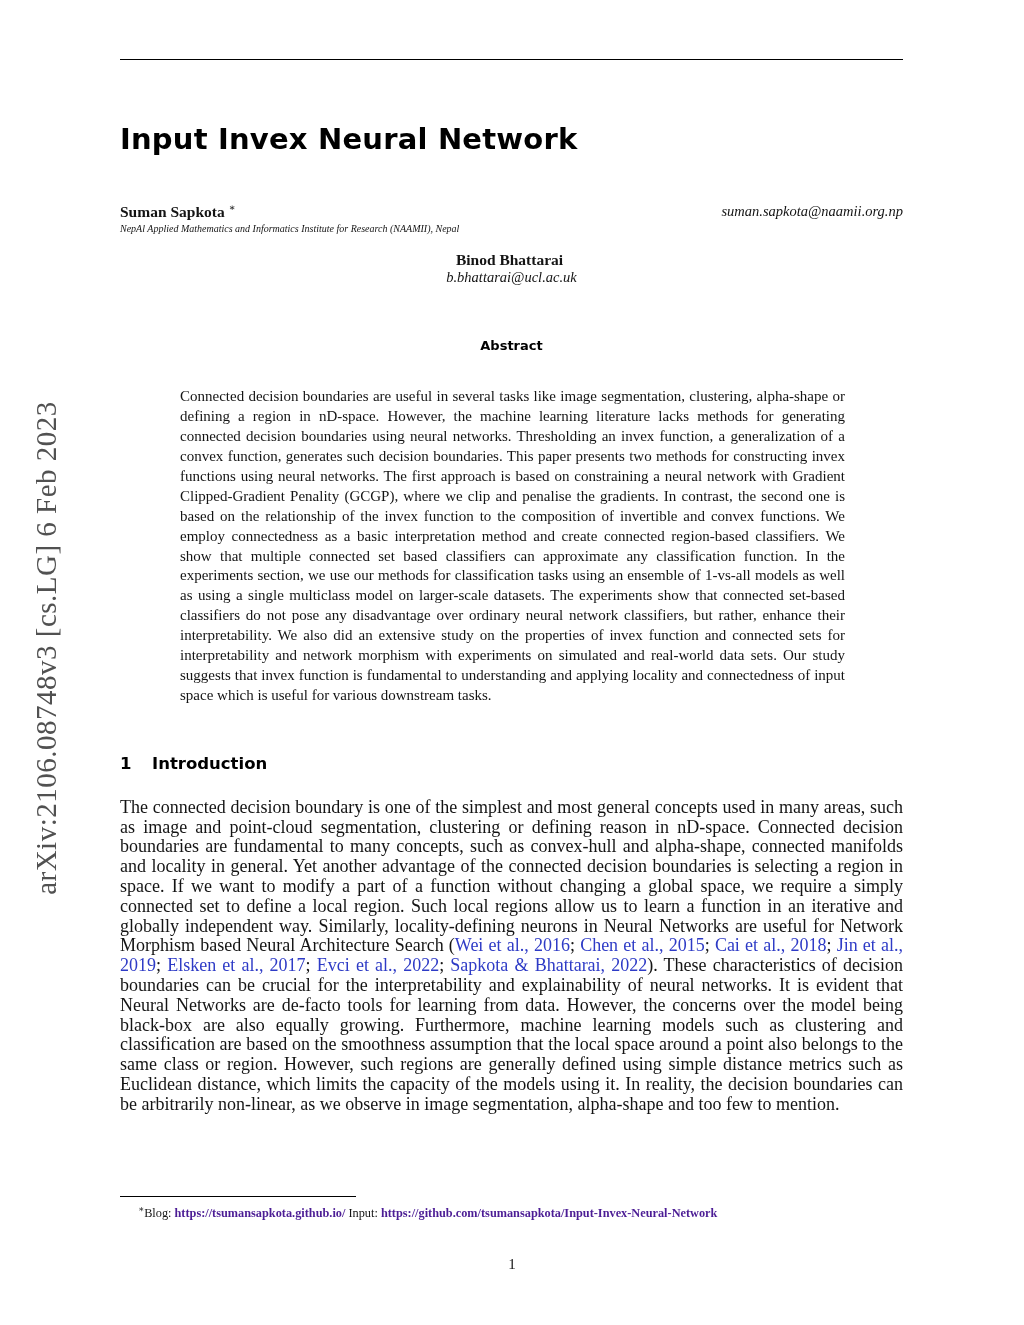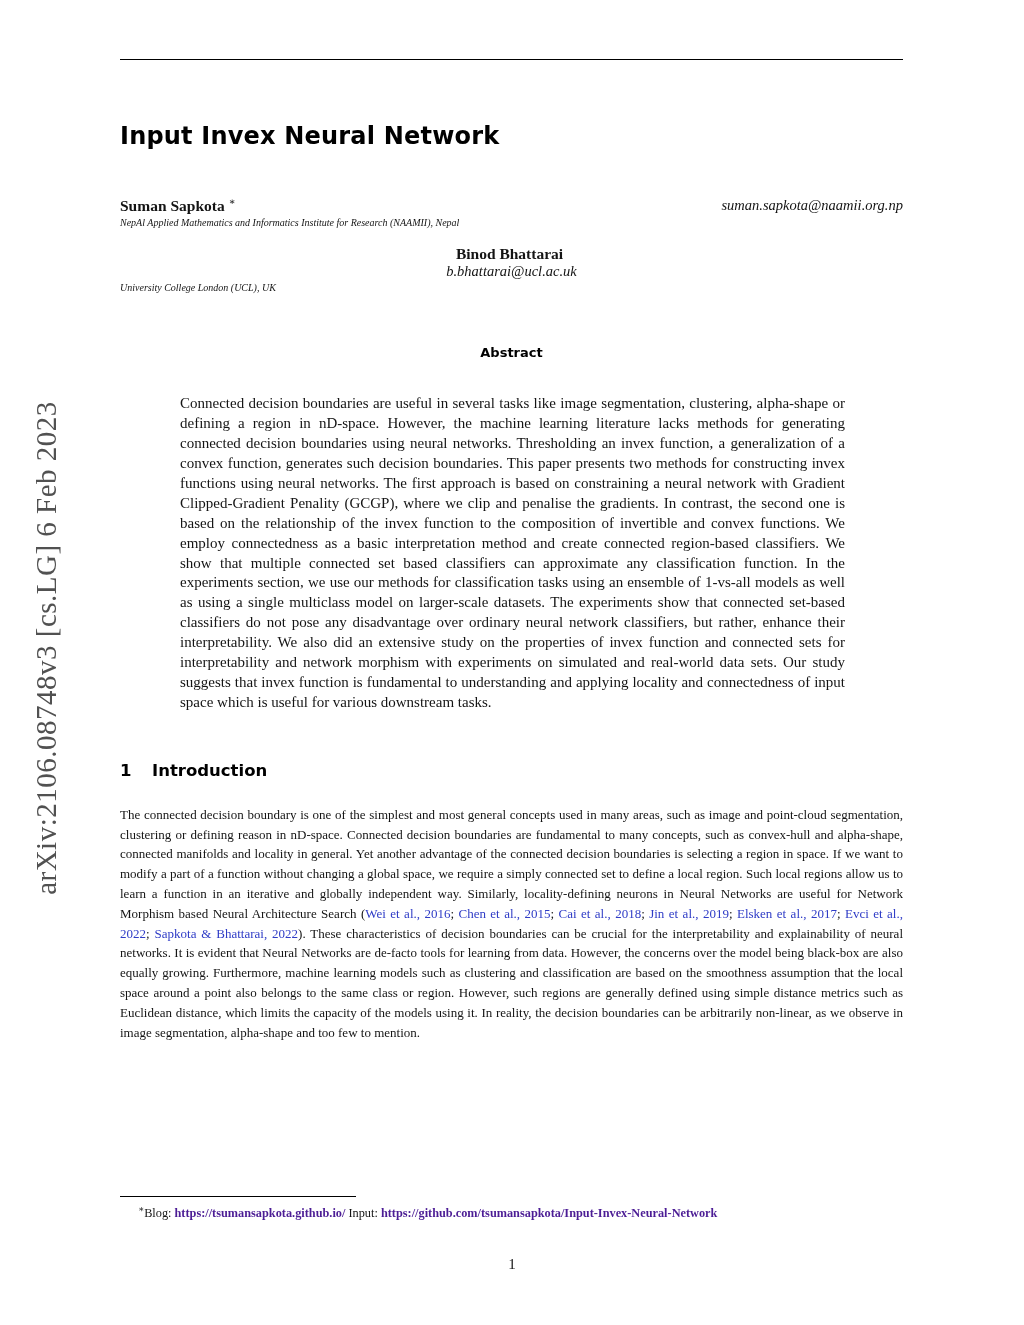--- a/index.html
+++ b/index.html
@@ -21,21 +21,21 @@
   }
   .top-rule {
     margin-top: 59px;
     border-top: 1.6px solid #000;
     height: 0;
   }
   .title {
     margin-top: 62px;
     font-family: "DejaVu Sans", "Liberation Sans", sans-serif;
     font-weight: bold;
-    font-size: 24px;
+    font-size: 29px;
     letter-spacing: 0.2px;
     color: #000;
   }
   .author-block { margin-top: 46px; }
   .author-row {
     display: flex;
     justify-content: space-between;
     align-items: center;
   }
   .author-row.second { margin-top: 16px; flex-direction: column; }
@@ -66,21 +66,21 @@
     margin-top: 48px;
     font-family: "DejaVu Sans", "Liberation Sans", sans-serif;
     font-weight: bold;
     font-size: 16.5px;
     color: #000;
   }
   .sec-num { display: inline-block; min-width: 32px; }
   .body-par {
     margin-top: 25px;
     text-align: justify;
-    font-size: 13px;
+    font-size: 18px;
     line-height: 19.8px;
   }
   .seg-cite { color: var(--cite-color, #2e3bc6); }
   .seg-link { color: #4c1d95; text-decoration: none; font-weight: bold; }
   .seg-sup, .sup { vertical-align: super; font-size: 9px; }
   .footnote-area {
     position: absolute;
     left: 120px;
     top: 1196px;
     width: 783px;
@@ -129,21 +129,20 @@
       <div class="author-row">
         <span class="author-name"><b>Suman Sapkota</b><span class="author-mark">∗</span></span>
         <span class="author-email">suman.sapkota@naamii.org.np</span>
       </div>
       <div class="affiliation">NepAl Applied Mathematics and Informatics Institute for Research (NAAMII), Nepal</div>
 
       <div class="author-row second">
         <span class="author-name"><b>Binod Bhattarai</b><span class="author-mark"></span></span>
         <span class="author-email">b.bhattarai@ucl.ac.uk</span>
       </div>
-      <div class="affiliation">University College London (UCL), UK</div>
 
     </div>
 
     <h2 class="abstract-heading">Abstract</h2>
 
     <p class="abstract-text">Connected decision boundaries are useful in several tasks like image segmentation, clustering, alpha-shape or defining a region in nD-space. However, the machine learning literature lacks methods for generating connected decision boundaries using neural networks. Thresholding an invex function, a generalization of a convex function, generates such decision boundaries. This paper presents two methods for constructing invex functions using neural networks. The first approach is based on constraining a neural network with Gradient Clipped-Gradient Penality (GCGP), where we clip and penalise the gradients. In contrast, the second one is based on the relationship of the invex function to the composition of invertible and convex functions. We employ connectedness as a basic interpretation method and create connected region-based classifiers. We show that multiple connected set based classifiers can approximate any classification function. In the experiments section, we use our methods for classification tasks using an ensemble of 1-vs-all models as well as using a single multiclass model on larger-scale datasets. The experiments show that connected set-based classifiers do not pose any disadvantage over ordinary neural network classifiers, but rather, enhance their interpretability. We also did an extensive study on the properties of invex function and connected sets for interpretability and network morphism with experiments on simulated and real-world data sets. Our study suggests that invex function is fundamental to understanding and applying locality and connectedness of input space which is useful for various downstream tasks.</p>
 
     <h2 class="section-heading"><span class="sec-num">1</span><span>Introduction</span></h2>
 
     <p class="body-par"><span class="seg-text">The connected decision boundary is one of the simplest and most general concepts used in many areas, such as image and point-cloud segmentation, clustering or defining reason in nD-space. Connected decision boundaries are fundamental to many concepts, such as convex-hull and alpha-shape, connected manifolds and locality in general. Yet another advantage of the connected decision boundaries is selecting a region in space. If we want to modify a part of a function without changing a global space, we require a simply connected set to define a local region. Such local regions allow us to learn a function in an iterative and globally independent way. Similarly, locality-defining neurons in Neural Networks are useful for Network Morphism based Neural Architecture Search (</span><span class="seg-cite">Wei et al., 2016</span><span class="seg-text">; </span><span class="seg-cite">Chen et al., 2015</span><span class="seg-text">; </span><span class="seg-cite">Cai et al., 2018</span><span class="seg-text">; </span><span class="seg-cite">Jin et al., 2019</span><span class="seg-text">; </span><span class="seg-cite">Elsken et al., 2017</span><span class="seg-text">; </span><span class="seg-cite">Evci et al., 2022</span><span class="seg-text">; </span><span class="seg-cite">Sapkota &amp; Bhattarai, 2022</span><span class="seg-text">). These characteristics of decision boundaries can be crucial for the interpretability and explainability of neural networks. It is evident that Neural Networks are de-facto tools for learning from data. However, the concerns over the model being black-box are also equally growing. Furthermore, machine learning models such as clustering and classification are based on the smoothness assumption that the local space around a point also belongs to the same class or region. However, such regions are generally defined using simple distance metrics such as Euclidean distance, which limits the capacity of the models using it. In reality, the decision boundaries can be arbitrarily non-linear, as we observe in image segmentation, alpha-shape and too few to mention.</span></p>

